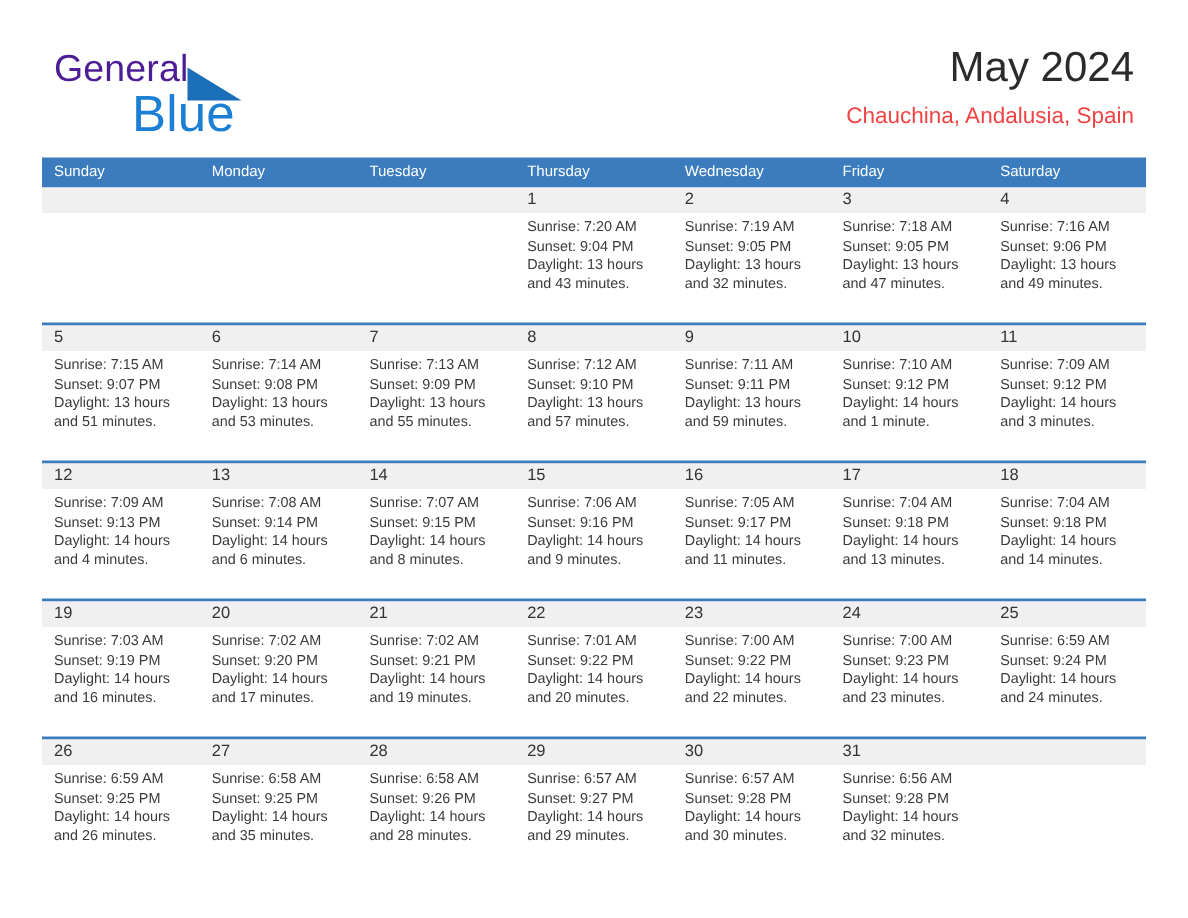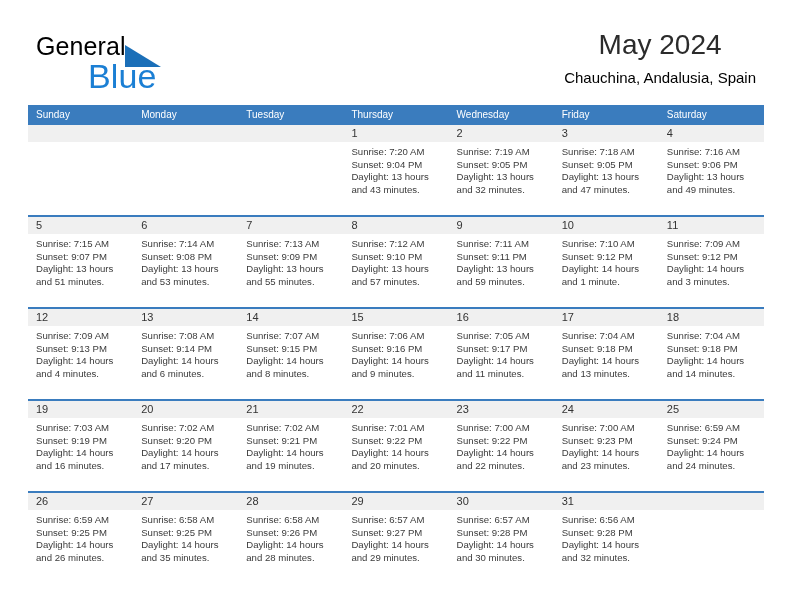--- a/index.html
+++ b/index.html
@@ -32,21 +32,21 @@
     left: 36px;
     top: 6px;
     width: 200px;
     height: 62px;
   }
   .brand-general {
     position: absolute;
     left: 0;
     top: 0;
     font-size: 25px;
-    color: #000000;
+    color: #4c1d95;
     letter-spacing: 0.1px;
     line-height: 1;
     font-weight: 400;
   }
   .brand-blue {
     position: absolute;
     left: 52px;
     top: 25px;
     font-size: 34px;
     color: #1b7fd4;
@@ -60,33 +60,33 @@
     top: 10px;
     width: 38px;
     height: 24px;
   }
   .brand-flag svg { display: block; }
 
   .title-wrap {
     position: absolute;
     right: 36px;
     top: 0;
-    text-align: center;
+    text-align: right;
   }
   .cal-title {
     font-size: 28px;
     color: #2b2b2b;
     line-height: 1.18;
     font-weight: 400;
     white-space: nowrap;
   }
   .cal-subtitle {
     margin-top: 8px;
     font-size: 15px;
-    color: #000000;
+    color: #ef4444;
     line-height: 1.2;
     font-weight: 400;
     white-space: nowrap;
   }
 
   
   .calendar {
     position: absolute;
     left: 28px;
     top: 105px;

